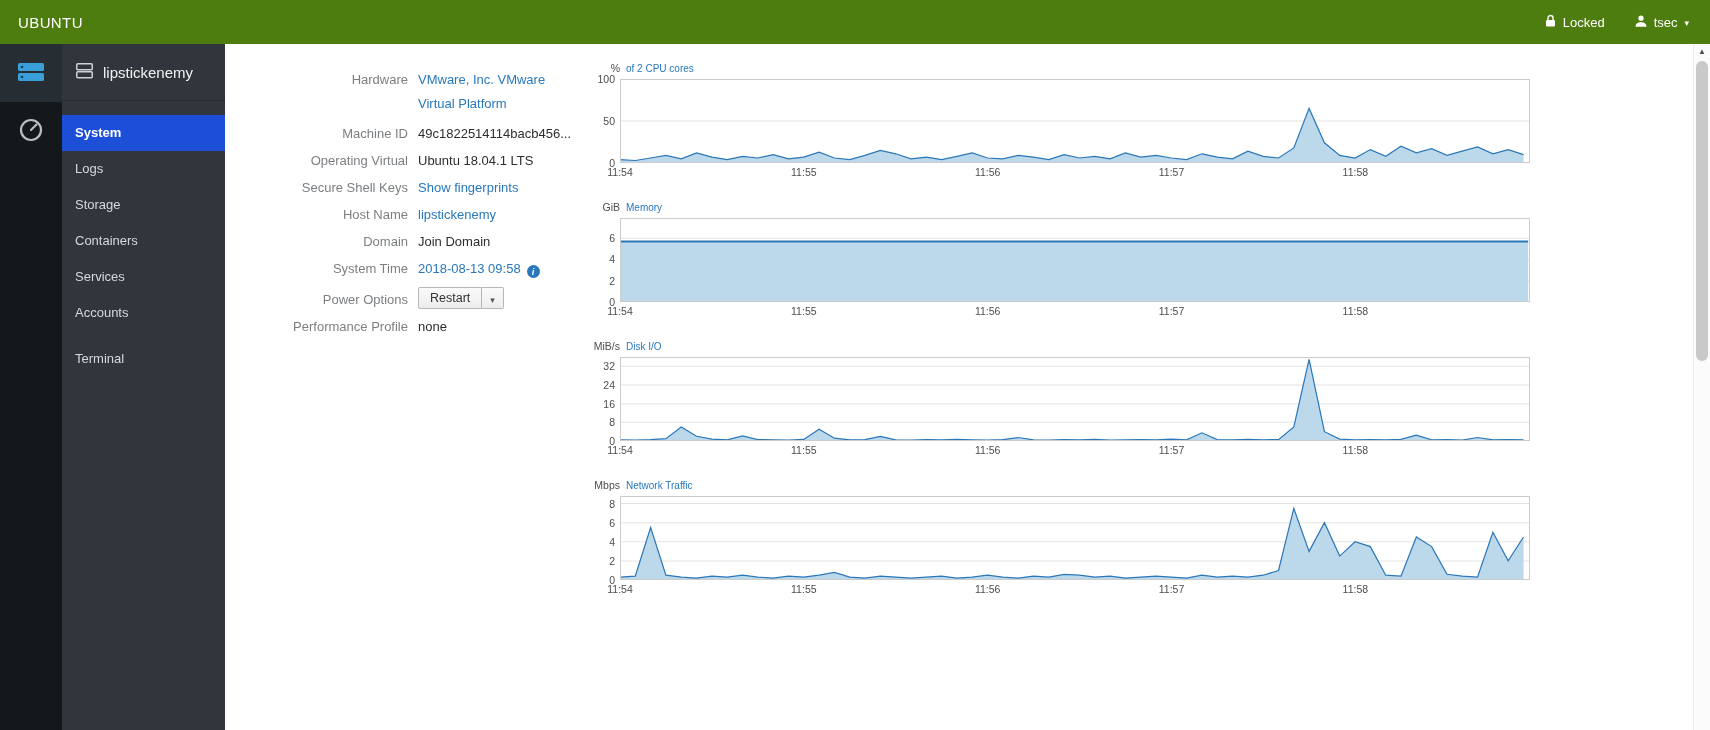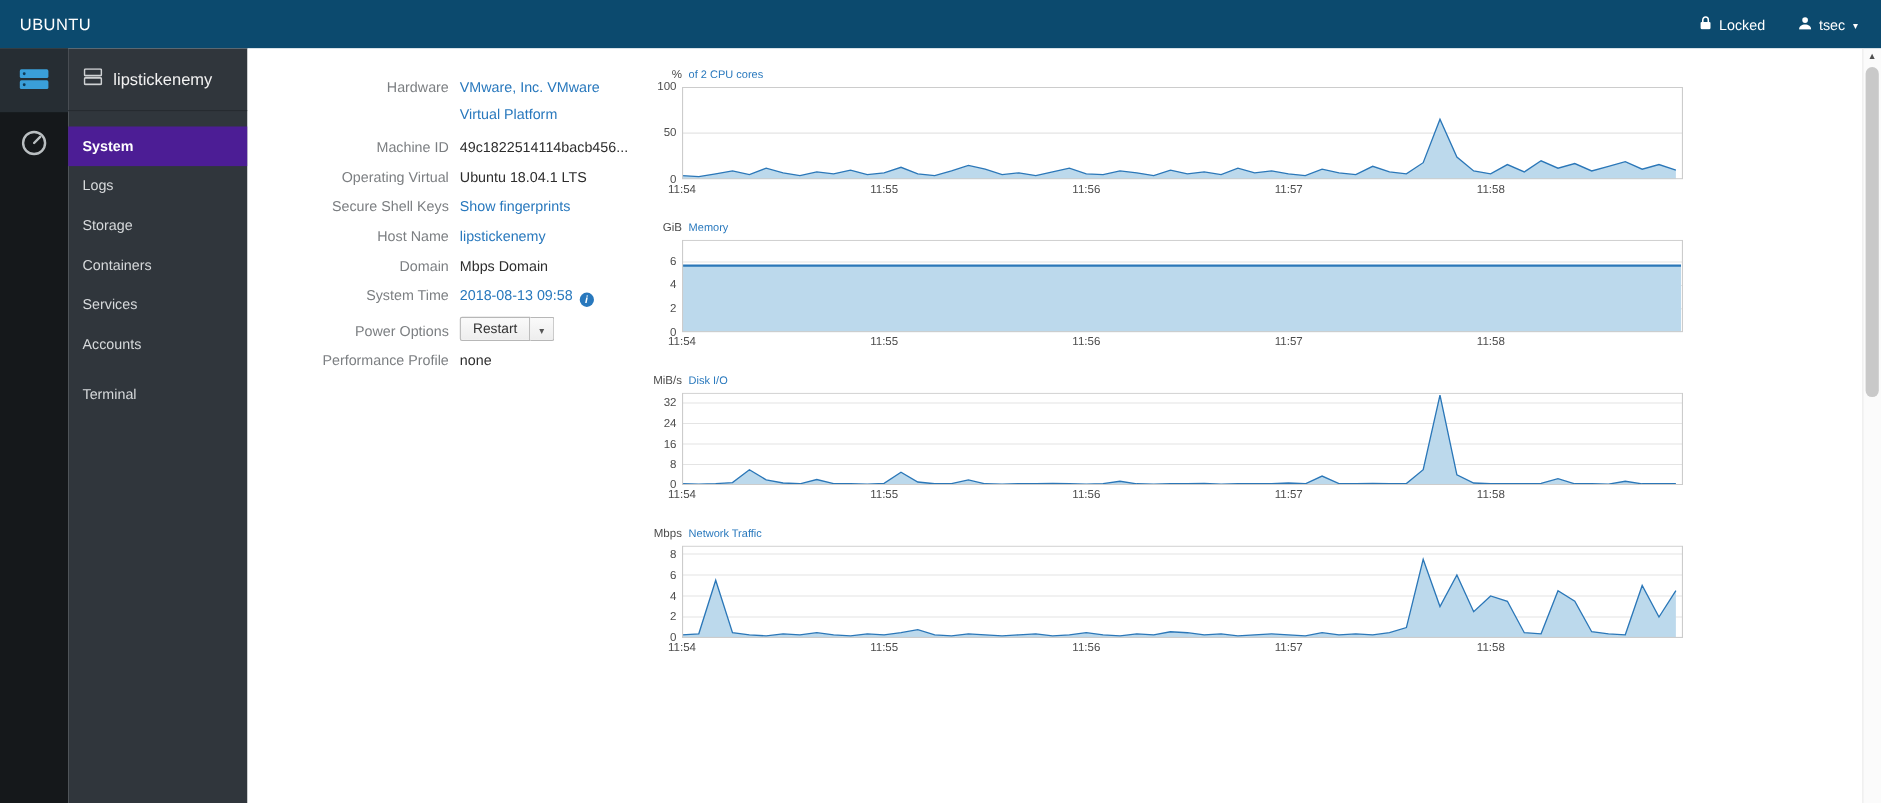--- a/index.html
+++ b/index.html
@@ -3,39 +3,39 @@
 <meta charset="utf-8">
 <style>
   :root{ --link:#2878bd; }
   *{box-sizing:border-box;}
   html,body{margin:0;padding:0;}
   body{
     width:1710px;height:730px;overflow:hidden;background:#fff;
     font-family:"Liberation Sans",sans-serif;font-size:13px;color:#333;
   }
   
-  .topbar{height:44px;background:#0c4a6e;display:flex;align-items:center;
+  .topbar{height:44px;background:#4d7c0f;display:flex;align-items:center;
     justify-content:space-between;padding:0 6px 0 18px;color:#fff;}
   .brand{font-size:15px;letter-spacing:.4px;}
   .topbar-right{display:flex;align-items:stretch;height:44px;}
   .topbar-item{display:flex;align-items:center;gap:7px;padding:0 15px;font-size:13px;cursor:pointer;}
   .caret{font-size:9px;line-height:1;position:relative;top:1px;}
   
   .layout{display:flex;height:686px;position:relative;}
   
   .iconstrip{width:62px;background:#15181b;flex-shrink:0;}
   .strip-cell{height:58px;display:flex;align-items:center;justify-content:center;cursor:pointer;}
   .strip-cell.active{background:#262d33;}
   
   .sidebar{width:163px;background:#30363c;flex-shrink:0;color:#d6d9db;display:flex;flex-direction:column;}
   .host-header{height:57px;display:flex;align-items:center;padding-left:14px;gap:10px;
     font-size:15px;color:#f2f2f2;border-bottom:1px solid #262b30;cursor:pointer;flex-shrink:0;}
   .nav{padding-top:14px;}
   .nav-item{height:36px;line-height:36px;padding-left:13px;font-size:13px;color:#d6d9db;cursor:pointer;}
-  .nav-item.active{background:#4c1d95;color:#fff;font-weight:700;}
+  .nav-item.active{background:#1d4ed8;color:#fff;font-weight:700;}
   .nav-item.gap{margin-top:10px;}
   
   .main{flex:1;display:flex;background:#fff;}
   .info-col{width:365px;padding-top:24px;flex-shrink:0;}
   .irow{display:flex;margin-bottom:9px;line-height:18px;align-items:baseline;}
   .irow.tall{align-items:flex-start;}
   .lbl{width:183px;text-align:right;color:#7c7f82;flex-shrink:0;}
   .val{margin-left:10px;color:#2d2d2d;}
   a.link{color:var(--link);text-decoration:none;cursor:pointer;}
   .two-line span{display:block;line-height:24px;}
@@ -156,21 +156,21 @@
       <div class="irow">
         <span class="lbl">Secure Shell Keys</span>
         <span class="val"><a class="link">Show fingerprints</a></span>
       </div>
       <div class="irow">
         <span class="lbl">Host Name</span>
         <span class="val"><a class="link">lipstickenemy</a></span>
       </div>
       <div class="irow">
         <span class="lbl">Domain</span>
-        <span class="val" style="cursor:pointer">Mbps Domain</span>
+        <span class="val" style="cursor:pointer">Join Domain</span>
       </div>
       <div class="irow">
         <span class="lbl">System Time</span>
         <span class="val"><a class="link">2018-08-13 09:58</a><span class="info-ico">i</span></span>
       </div>
       <div class="irow" style="align-items:flex-end">
         <span class="lbl">Power Options</span>
         <span class="val">
           <button class="btn">Restart</button><button class="btn btn-caret"><span class="caret">▾</span></button>
         </span>

